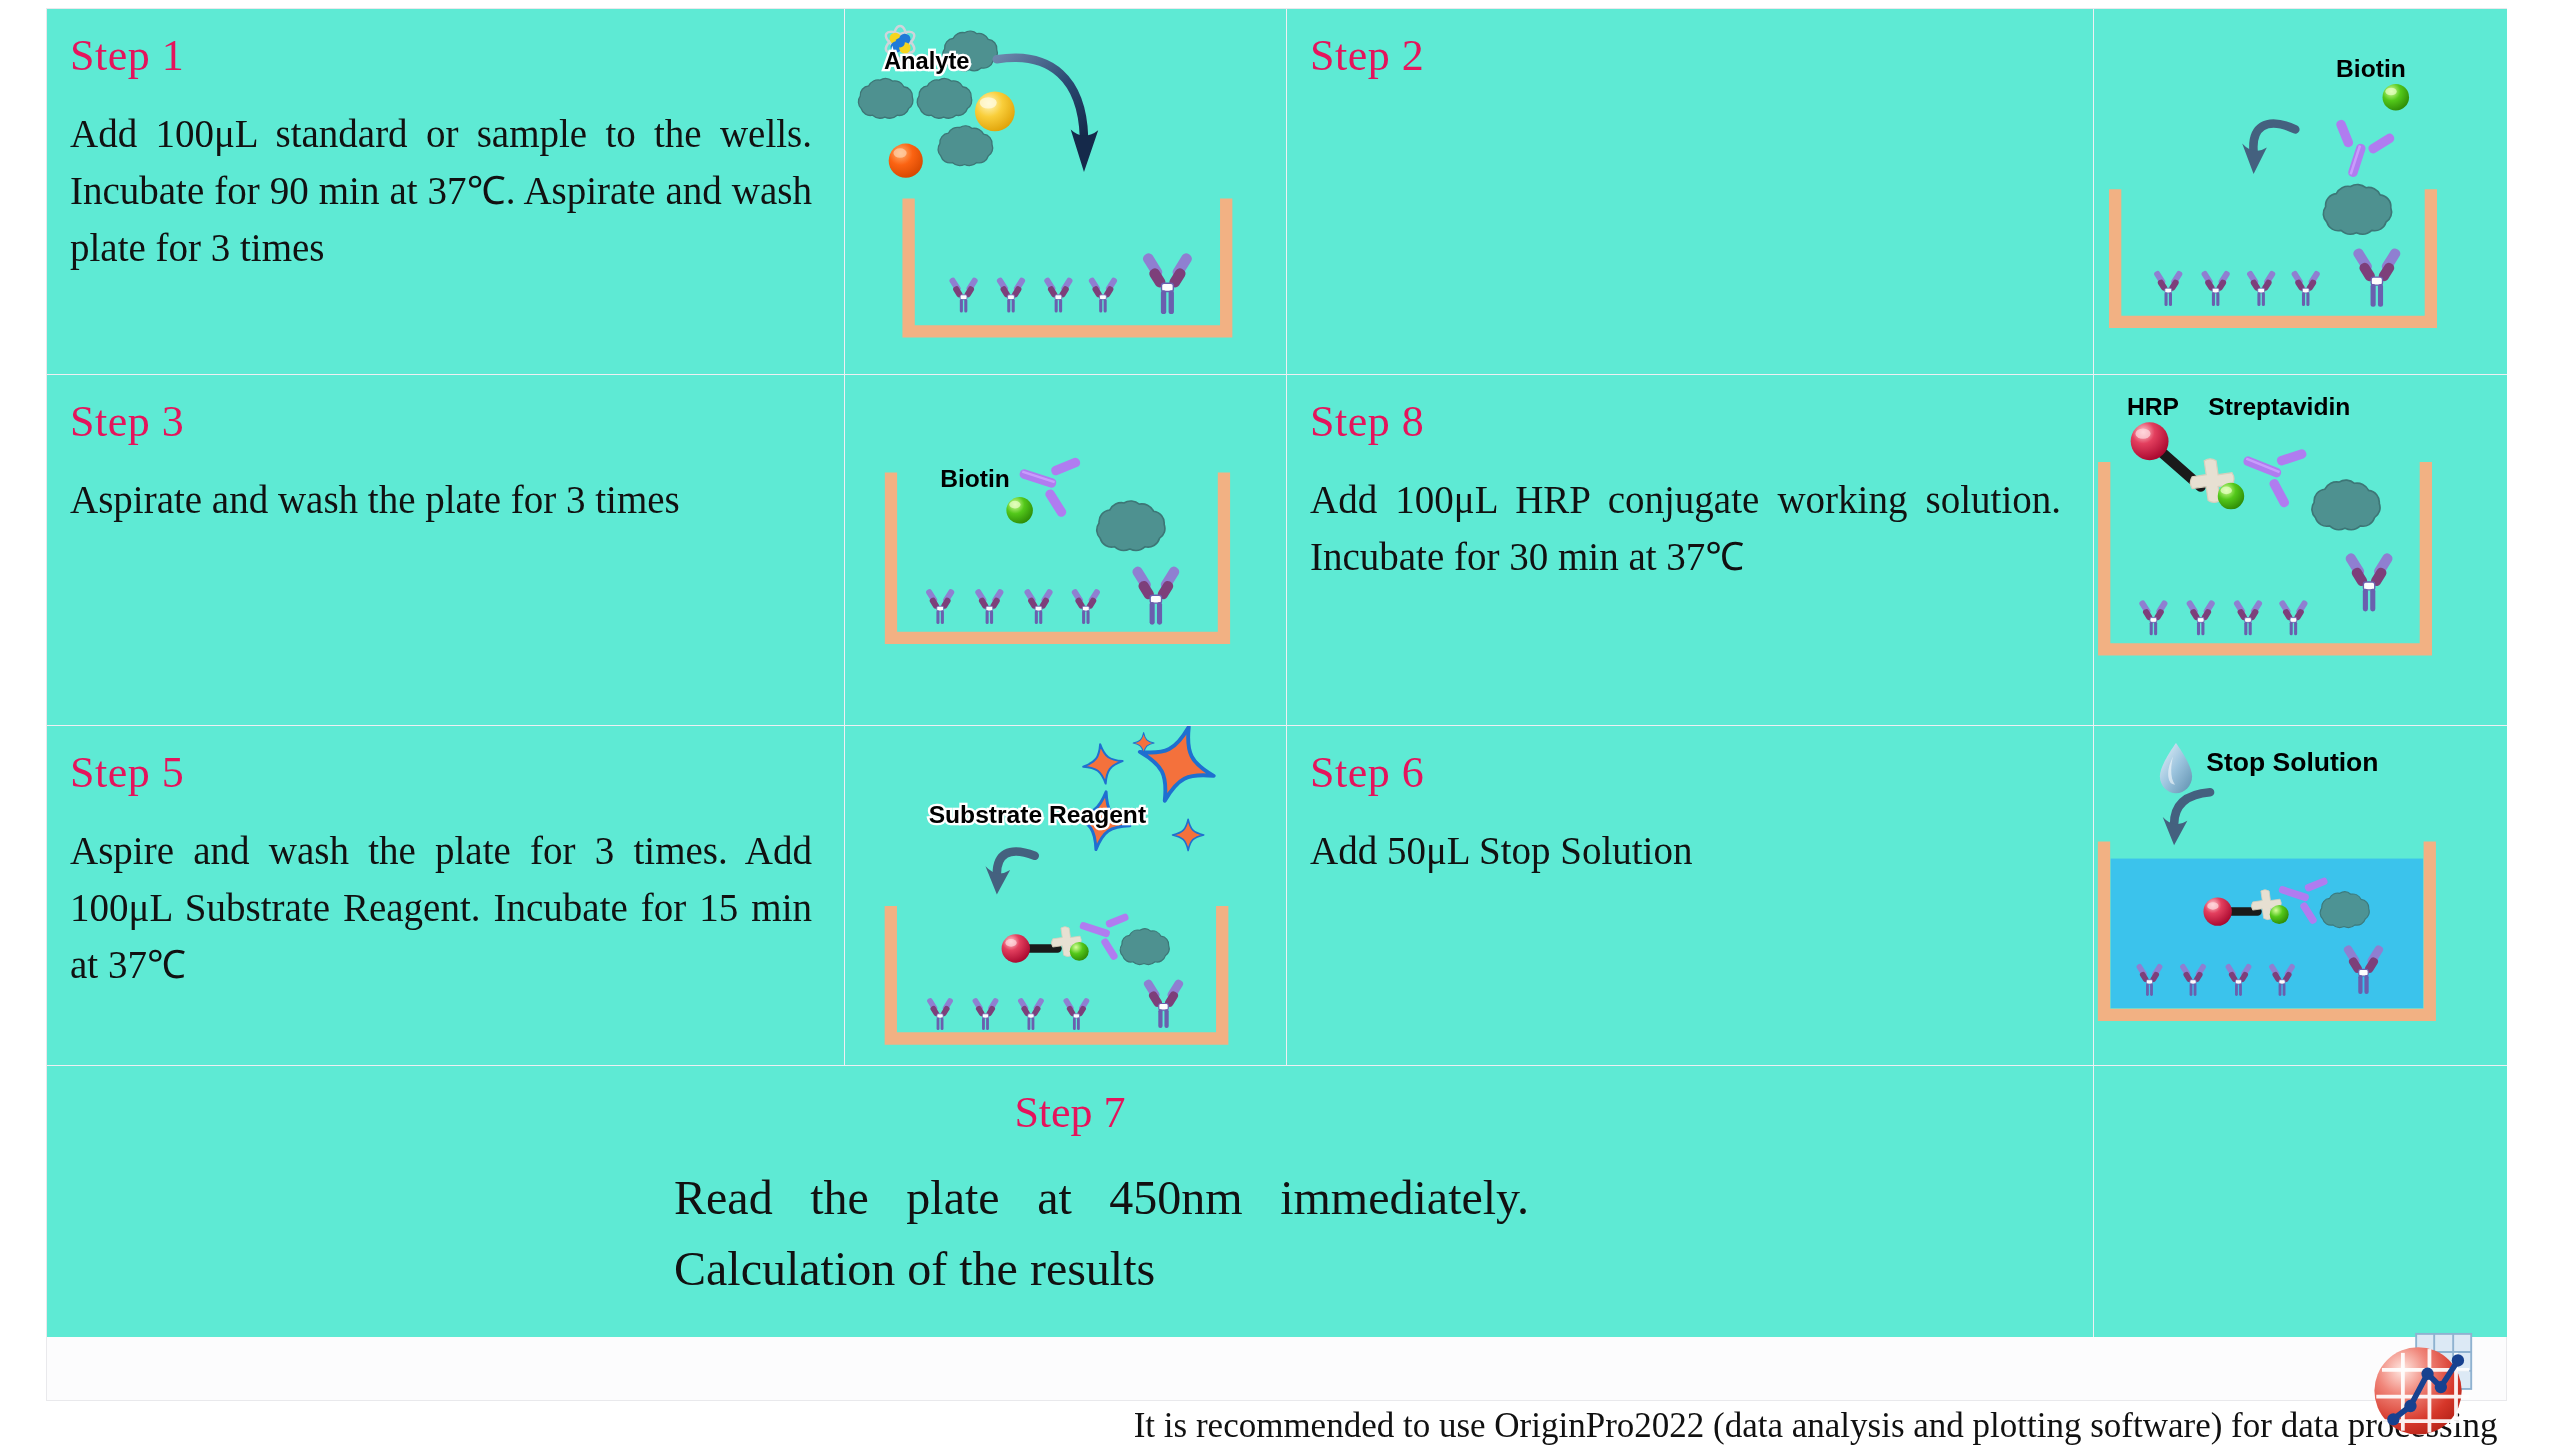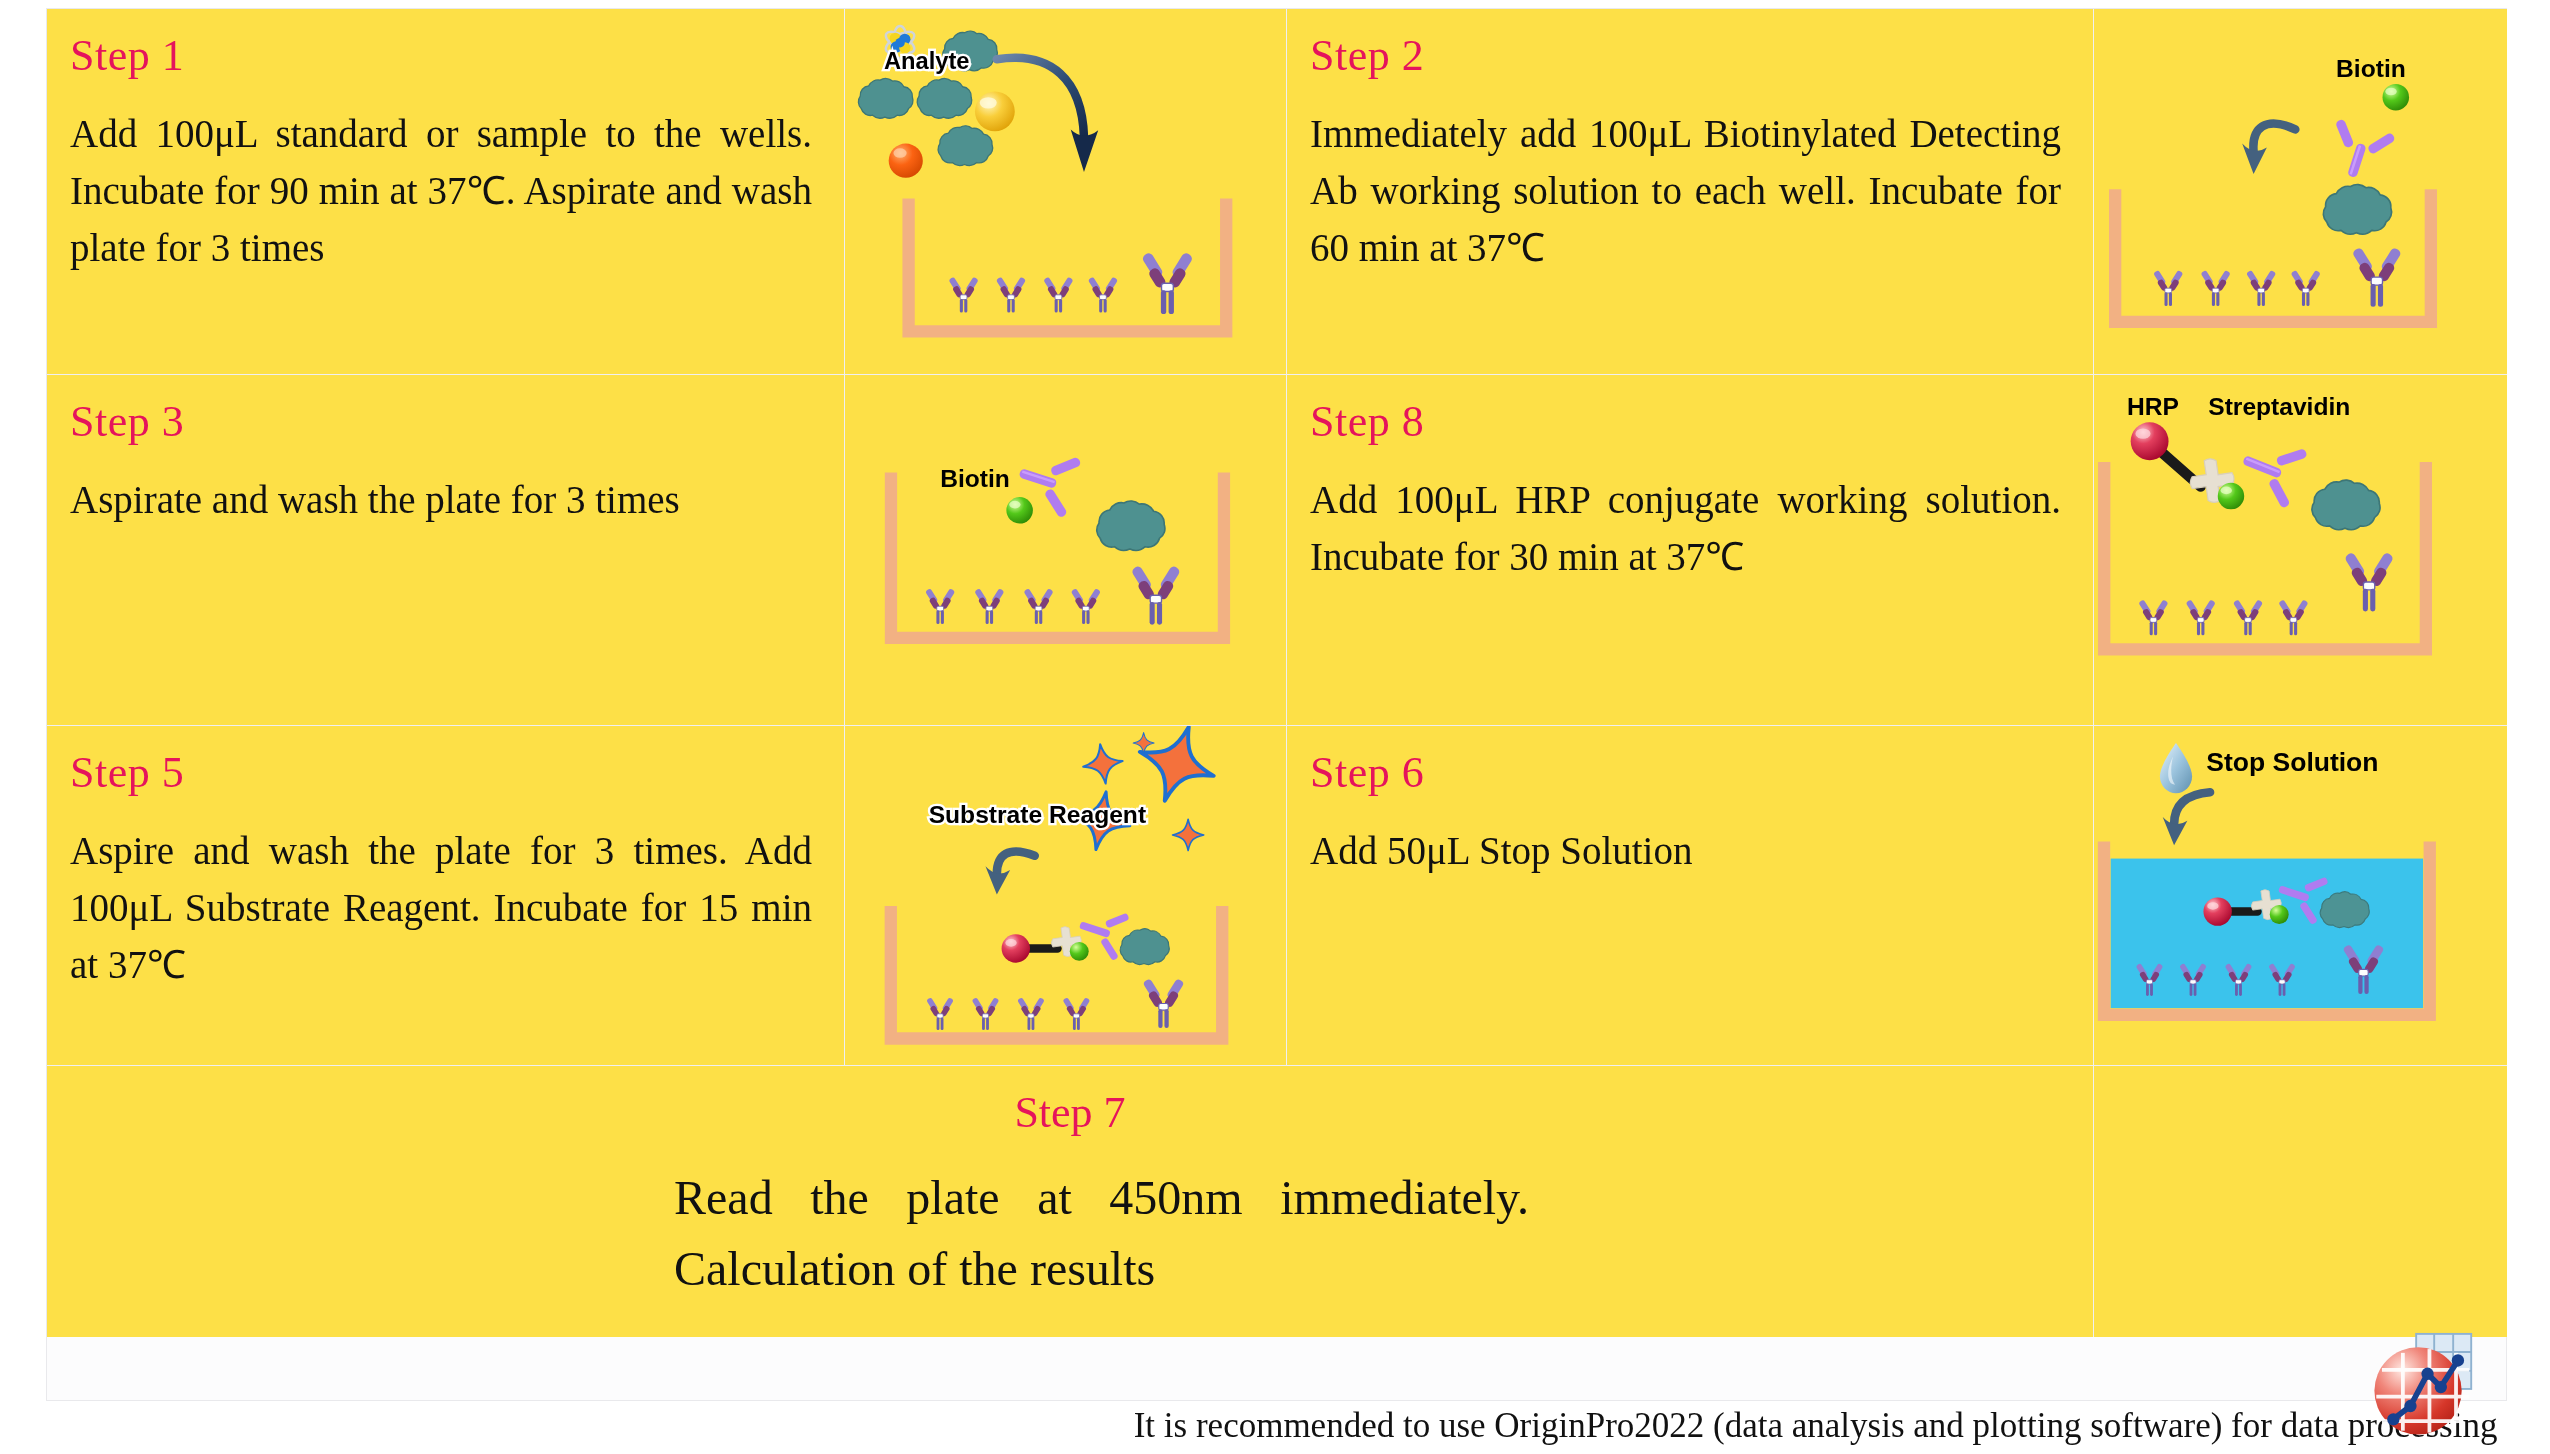--- a/index.html
+++ b/index.html
@@ -7,21 +7,21 @@
 
   #page{position:relative;width:2550px;height:1455px;background:#ffffff;}
 
   
   #grid{position:absolute;left:46px;top:7.6px;width:2459px;height:1391px;
         display:grid;
         grid-template-columns:798px 442px 807px 413px;
         grid-template-rows:366px 351px 340px 271px;
         border:0.9px solid #e9e9ec;background:#fcfcfd;}
   .cell{position:relative;border-right:0.9px solid #efeff2;border-bottom:0.9px solid #efeff2;
-        background:#fde047;overflow:hidden;}
+        background:#5eead4;overflow:hidden;}
   .cell.last-col{border-right:none;}
   .cell.last-row{border-bottom:none;}
 
   
   .txtcell{padding:25px 32px 0 23px;}
   .step-title{color:#e5145c;font-size:44px;line-height:1.0;margin:0 0 28.5px 0;
               font-family:"Liberation Serif",serif;font-weight:400;letter-spacing:0.5px;}
   .step-body{color:#111;font-size:39px;line-height:1.46;text-align:justify;
              text-justify:inter-word;font-family:"Liberation Serif",serif;}
 
@@ -127,21 +127,20 @@
           <use href="#capAb" transform="translate(175,295) scale(0.72)"></use>
           <use href="#capAb" transform="translate(225,295) scale(0.72)"></use>
           <use href="#capAb" transform="translate(272,295) scale(0.72)"></use>
           <use href="#capAb" transform="translate(340,278) scale(1.25)"></use>
         </svg>
       </div>
     </div>
 
     <div class="cell txtcell">
       <div class="step-title">Step 2</div>
-      <div class="step-body">Immediately add 100μL Biotinylated Detecting Ab working solution to each well. Incubate for 60 min at 37℃</div>
     </div>
 
     <div class="cell last-col">
       <div class="fig">
         <svg class="figsvg" viewBox="0 0 435 385" preserveAspectRatio="xMidYMid meet">
           <defs>
             <radialGradient id="g-biotin" cx="33%" cy="28%" r="78%">
               <stop offset="0%" stop-color="#d6ff9a"></stop>
                 <stop offset="45%" stop-color="#53c81a"></stop>
               <stop offset="100%" stop-color="#2d8a06"></stop>

